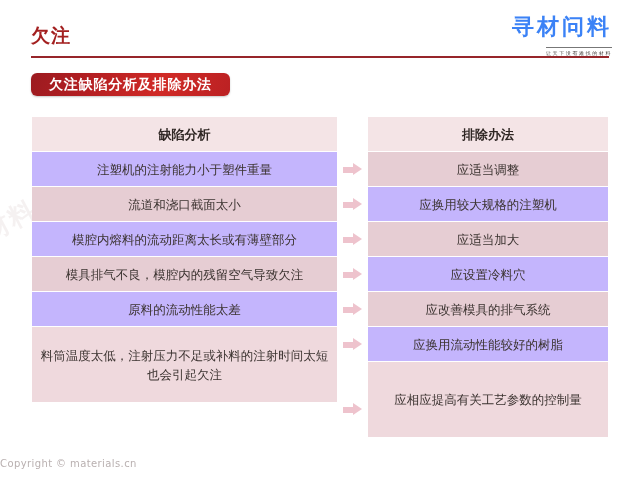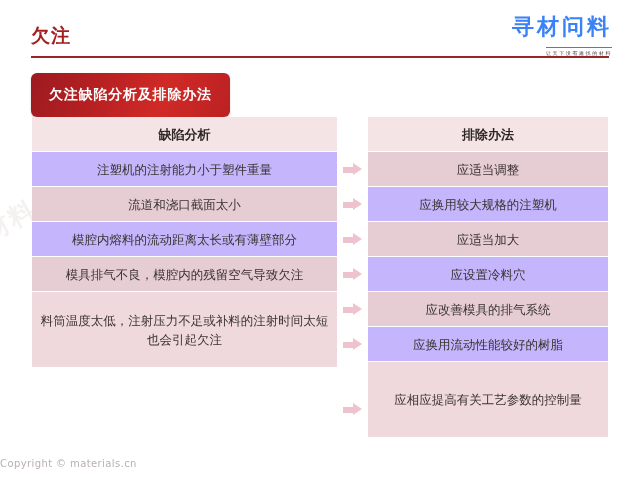--- a/index.html
+++ b/index.html
@@ -94,21 +94,21 @@
     padding-top: 1px;
     margin-top: 1px;
     display: inline-block;
   }
 
   
   .badge {
     position: absolute;
     left: 31px;
     top: 73px;
-    height: 44px;
+    height: 23px;
     padding: 0 18px;
     display: flex;
     align-items: center;
     border-radius: 6px;
     background: linear-gradient(110deg, #9c1b20 0%, #b41f22 30%, #d02a26 65%, #bb2123 100%);
     color: #ffffff;
     font-size: 14px;
     font-weight: bold;
     letter-spacing: 0.8px;
     box-shadow: 0 1px 2px rgba(0,0,0,0.22);
@@ -218,20 +218,21 @@
   <div class="badge">欠注缺陷分析及排除办法</div>
 
   <div class="table-area">
 
     <div class="col col-left">
       <div class="cell hdr">缺陷分析</div>
       <div class="cell r-even">注塑机的注射能力小于塑件重量</div>
       <div class="cell r-odd">流道和浇口截面太小</div>
       <div class="cell r-even">模腔内熔料的流动距离太长或有薄壁部分</div>
       <div class="cell r-odd">模具排气不良，模腔内的残留空气导致欠注</div>
+      <div class="cell r-even">原料的流动性能太差</div>
       <div class="cell tall">料筒温度太低，注射压力不足或补料的注射时间太短也会引起欠注</div>
     </div>
 
     <div class="arrows">
       <div class="arrow" style="top:46px">
           <span class="shaft"></span>
           <span class="head"></span>
         </div>
       <div class="arrow" style="top:81px">
           <span class="shaft"></span>

